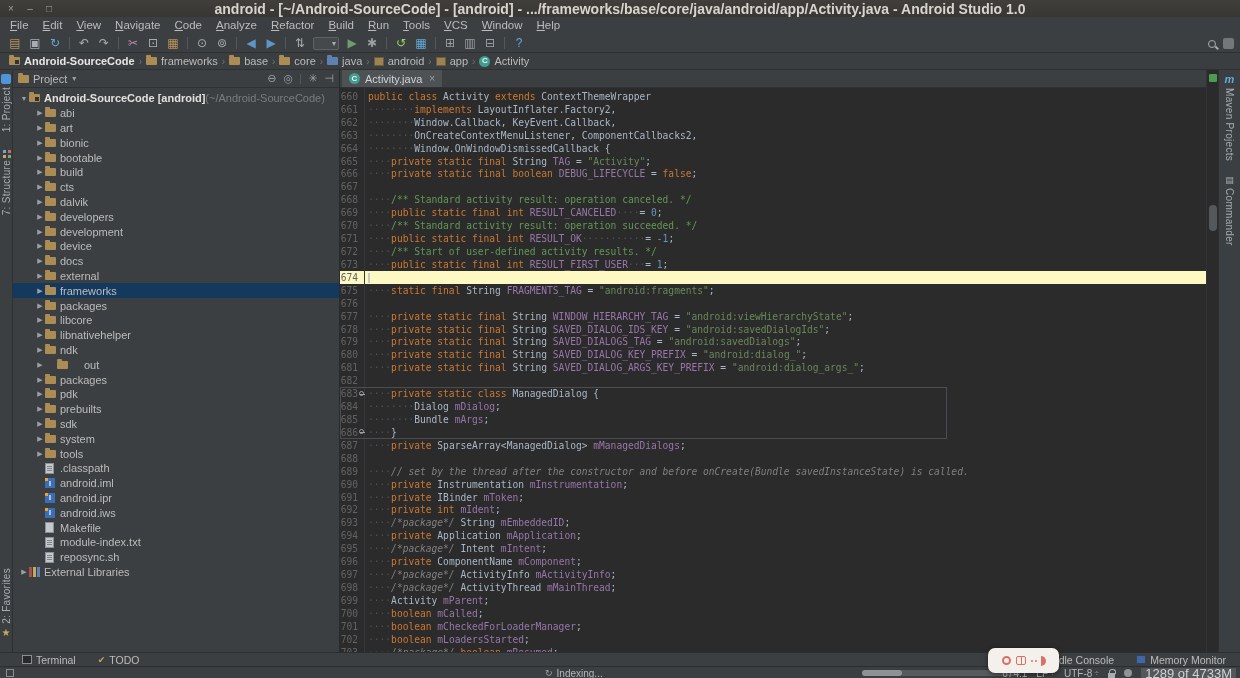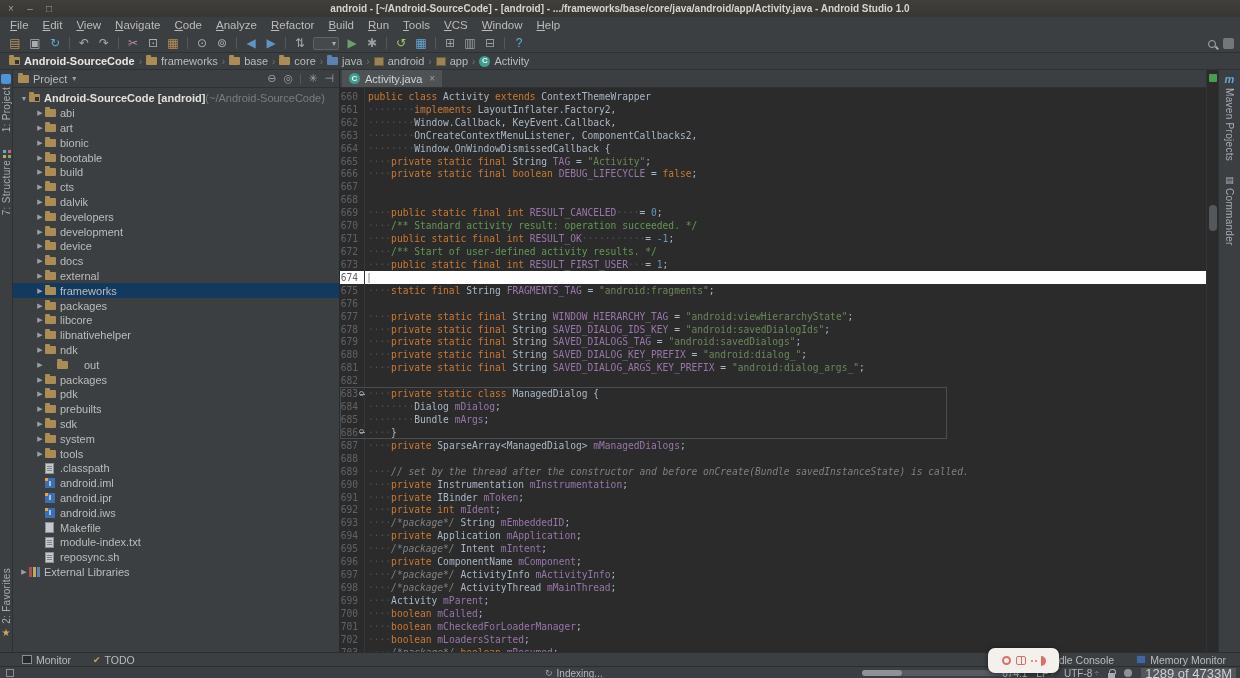--- a/index.html
+++ b/index.html
@@ -5,21 +5,21 @@
   * { margin:0; padding:0; box-sizing:border-box; }
   html,body { background:#1d1f21; }
   #root {
     position:relative; width:1240px; height:678px; overflow:hidden;
     background:#2b2b2b; font-family:"Liberation Sans","DejaVu Sans",sans-serif;
     color:#bbbbbb; user-select:none;
   }
   
   #titlebar { position:absolute; left:0; top:0; width:1240px; height:17px;
     background:linear-gradient(#413f3b,#383633); display:flex; align-items:center; justify-content:center; }
-  #titlebar .title { font-size:10px; font-weight:bold; color:#d8d4cd; }
+  #titlebar .title { font-size:14px; font-weight:bold; color:#d8d4cd; }
   .winctl { position:absolute; left:6px; top:0; height:17px; display:flex; align-items:center; gap:9px; }
   .winctl span { font-size:10px; color:#a49c92; width:10px; text-align:center; cursor:default; }
   
   #menubar { position:absolute; left:0; top:17px; width:1240px; height:17px;
     background:#3c3f41; display:flex; align-items:center; padding-left:3px; }
   .menu-item { display:inline-block; font-size:11.5px; color:#bbbbbb; padding:0 7px; line-height:17px; }
   .menu-item::first-letter { text-decoration:underline; }
   
   #toolbar { position:absolute; left:0; top:34px; width:1240px; height:19px;
     background:#3c3f41; border-bottom:1px solid #2e3133; display:flex; align-items:center; padding-left:5px; }
@@ -95,21 +95,21 @@
   .trow .tsuf { color:#787d81; }
   
   #editor-wrap { flex:1; display:flex; flex-direction:column; background:#2b2b2b; min-width:0; }
   #tabbar { height:18px; background:#3c3f41; border-bottom:1px solid #2e3133; display:flex; align-items:flex-end; padding-left:2px; }
   #tab-active { height:17px; background:#4e5254; display:flex; align-items:center; gap:5px; padding:0 7px; font-size:11px; color:#cdd3d8; }
   #tab-active .close { color:#9aa0a6; font-size:10px; margin-left:2px; }
   #editor { position:relative; flex:1; overflow:hidden; }
   #lines { position:relative; padding-top:2px; font-family:"DejaVu Sans Mono",monospace; font-size:9.6px; }
   #lines::before { content:""; position:absolute; left:24px; top:0; bottom:0; width:1px; background:#34383b; }
   .cl { height:12.93px; display:flex; align-items:center; white-space:pre; }
-  .cl.current { background:#ffffff; }
+  .cl.current { background:#fef9c3; }
   .ln { width:19px; text-align:right; color:#606366; flex:none; padding-right:1px; }
   .fold { width:6px; flex:none; position:relative; }
   .fmark { position:absolute; left:0; top:-3px; width:5px; height:5px; border:1px solid #9aa0a6; border-radius:50%; }
   .fmark::after { content:""; position:absolute; left:0px; top:2px; width:5px; height:1px; background:#9aa0a6; }
   .cd { padding-left:3px; }
   .k { color:#cc7832; } .t { color:#a9b7c6; } .s { color:#6a8759; } .f { color:#9876aa; }
   .n { color:#6897bb; } .c { color:#808080; font-style:italic; } .j { color:#629755; } .w { color:#4d5356; }
   .caret-bar { display:inline-block; width:2px; height:10px; background:#c8c8c8; vertical-align:middle; }
   #fold-box { position:absolute; border:1px solid #4a4e52; left:0; width:607px; pointer-events:none; }
   
@@ -532,21 +532,21 @@
       <div id="editor">
         <div id="lines">
             <div class="cl"><span class="ln">660</span><span class="fold"></span><span class="cd"><span class="k">public class </span><span class="t">Activity </span><span class="k">extends </span><span class="t">ContextThemeWrapper</span></span></div>
             <div class="cl"><span class="ln">661</span><span class="fold"></span><span class="cd"><span class="w">········</span><span class="k">implements </span><span class="t">LayoutInflater.Factory2,</span></span></div>
             <div class="cl"><span class="ln">662</span><span class="fold"></span><span class="cd"><span class="w">········</span><span class="t">Window.Callback, KeyEvent.Callback,</span></span></div>
             <div class="cl"><span class="ln">663</span><span class="fold"></span><span class="cd"><span class="w">········</span><span class="t">OnCreateContextMenuListener, ComponentCallbacks2,</span></span></div>
             <div class="cl"><span class="ln">664</span><span class="fold"></span><span class="cd"><span class="w">········</span><span class="t">Window.OnWindowDismissedCallback {</span></span></div>
             <div class="cl"><span class="ln">665</span><span class="fold"></span><span class="cd"><span class="w">····</span><span class="k">private static final </span><span class="t">String </span><span class="f">TAG</span><span class="t"> = </span><span class="s">"Activity"</span><span class="t">;</span></span></div>
             <div class="cl"><span class="ln">666</span><span class="fold"></span><span class="cd"><span class="w">····</span><span class="k">private static final boolean </span><span class="f">DEBUG_LIFECYCLE</span><span class="t"> = </span><span class="k">false</span><span class="t">;</span></span></div>
             <div class="cl"><span class="ln">667</span><span class="fold"></span><span class="cd"></span></div>
-            <div class="cl"><span class="ln">668</span><span class="fold"></span></div>
+            <div class="cl"><span class="ln">668</span><span class="fold"></span><span class="cd"><span class="w">····</span><span class="j">/** Standard activity result: operation canceled. */</span></span></div>
             <div class="cl"><span class="ln">669</span><span class="fold"></span><span class="cd"><span class="w">····</span><span class="k">public static final int </span><span class="f">RESULT_CANCELED</span><span class="w">····</span><span class="t">= </span><span class="n">0</span><span class="t">;</span></span></div>
             <div class="cl"><span class="ln">670</span><span class="fold"></span><span class="cd"><span class="w">····</span><span class="j">/** Standard activity result: operation succeeded. */</span></span></div>
             <div class="cl"><span class="ln">671</span><span class="fold"></span><span class="cd"><span class="w">····</span><span class="k">public static final int </span><span class="f">RESULT_OK</span><span class="w">···········</span><span class="t">= </span><span class="n">-1</span><span class="t">;</span></span></div>
             <div class="cl"><span class="ln">672</span><span class="fold"></span><span class="cd"><span class="w">····</span><span class="j">/** Start of user-defined activity results. */</span></span></div>
             <div class="cl"><span class="ln">673</span><span class="fold"></span><span class="cd"><span class="w">····</span><span class="k">public static final int </span><span class="f">RESULT_FIRST_USER</span><span class="w">···</span><span class="t">= </span><span class="n">1</span><span class="t">;</span></span></div>
             <div class="cl current"><span class="ln">674</span><span class="fold"></span><span class="cd"><span class="caret-bar"></span></span></div>
             <div class="cl"><span class="ln">675</span><span class="fold"></span><span class="cd"><span class="w">····</span><span class="k">static final </span><span class="t">String </span><span class="f">FRAGMENTS_TAG</span><span class="t"> = </span><span class="s">"android:fragments"</span><span class="t">;</span></span></div>
             <div class="cl"><span class="ln">676</span><span class="fold"></span><span class="cd"></span></div>
             <div class="cl"><span class="ln">677</span><span class="fold"></span><span class="cd"><span class="w">····</span><span class="k">private static final </span><span class="t">String </span><span class="f">WINDOW_HIERARCHY_TAG</span><span class="t"> = </span><span class="s">"android:viewHierarchyState"</span><span class="t">;</span></span></div>
             <div class="cl"><span class="ln">678</span><span class="fold"></span><span class="cd"><span class="w">····</span><span class="k">private static final </span><span class="t">String </span><span class="f">SAVED_DIALOG_IDS_KEY</span><span class="t"> = </span><span class="s">"android:savedDialogIds"</span><span class="t">;</span></span></div>
@@ -594,21 +594,21 @@
           <span style="font-size: 9px;">▤</span>
           <span class="v-lab-right">Commander</span>
         </div>
       </div>
   </div>
 
   <div id="toolrow">
 
   <span class="bt-btn">
         <span class="ico-term"></span>
-        <span>Monitor</span>
+        <span>Terminal</span>
       </span>
       <span class="bt-btn">
         <span class="check">✔</span>
         <span>TODO</span>
       </span>
       <div class="right" id="toolrow-right">
         <span class="bt-btn" style="margin-left: 0px;">
           <span class="ico-gradle"></span>
           <span>Gradle Console</span>
         </span>

